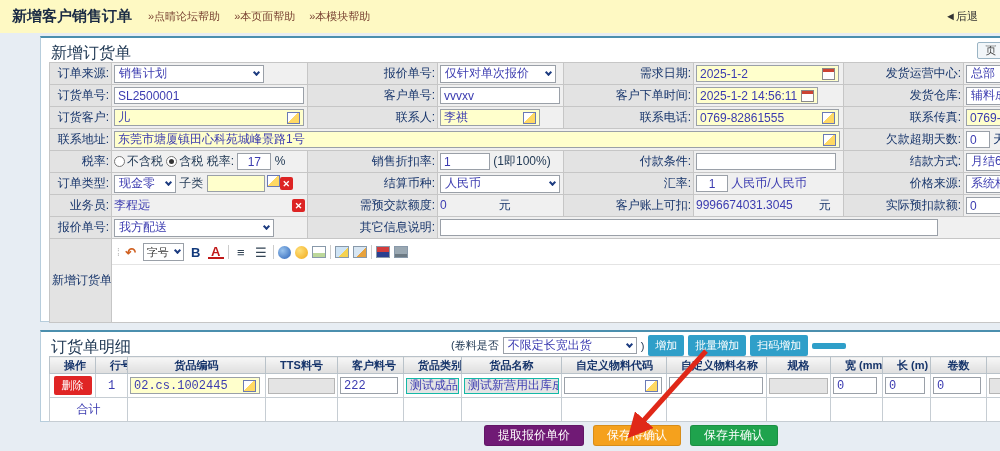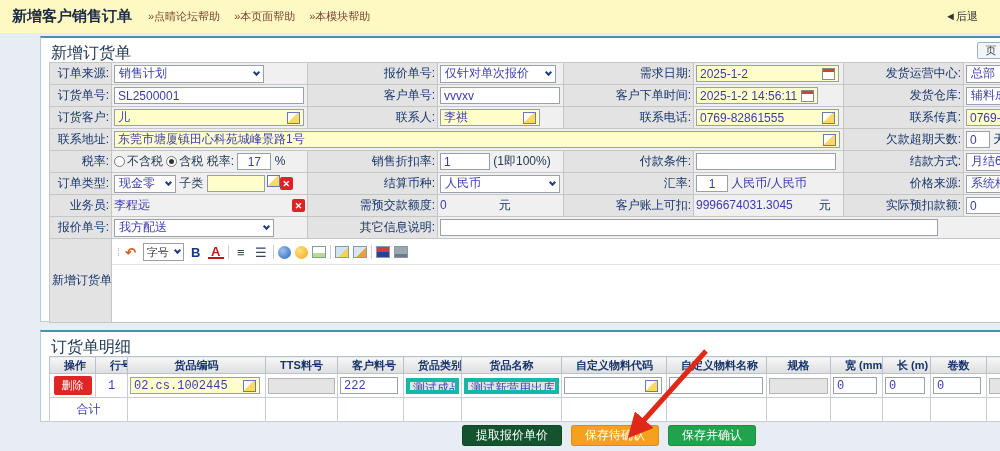--- a/index.html
+++ b/index.html
@@ -69,31 +69,31 @@
   .dctrl { position:absolute; left:410px; top:3px; display:flex; align-items:center; gap:4px;
            font-size:11px; color:#223a55; }
   .addbtn { background:#2f9fc9; color:#fff; font-size:11px; padding:3px 7px; border-radius:2px;
             white-space:nowrap; cursor:pointer; }
   table.dtable { position:absolute; left:8px; top:24px; border-collapse:collapse; table-layout:fixed; width:1007px; }
   table.dtable th { background:linear-gradient(#f7f7f7,#dedede); border:1px solid #b9c2c9; font-size:11px;
                     color:#17356b; height:17px; font-weight:bold; overflow:hidden; white-space:nowrap; padding:0 14px;}
   table.dtable td { border:1px solid #c6cdd3; font-size:12px; height:24px; padding:1px 2px; overflow:hidden;
                     white-space:nowrap; background:#fff; color:#3b3bb0; vertical-align:middle;font-family:Liberation Mono, monospace; }
   .dis { display:block; height:16px; background:#e4e4e4; border:1px solid #b5b5b5; }
-  .gtxt { display:block; height:16px; background:#e4e4e4; border:4px solid #14b8a6; padding:0 3px;
+  .gtxt { display:block; height:16px; background:#e4e4e4; border:1px solid #14b8a6; padding:0 3px;
           line-height:15px; overflow:hidden; }
   .del { display:inline-block; background:#e02525; color:#fff; font-size:11px; padding:2px 8px;
          border-radius:2px; cursor:pointer; }
   .ctr { text-align:center; }
 
   
   .footer { position:absolute; left:462px; top:425px; display:flex; gap:9px; }
   .fbtn { height:21px; padding:0 13px; border-radius:3px; color:#fff; font-size:12px;
           display:flex; align-items:center; border:1px solid rgba(0,0,0,.12); cursor:pointer; white-space:nowrap;}
-  .teal { background:#14532d; }
+  .teal { background:#701a75;margin-left:22px; }
   .orange { background:#f5a11d; }
   .green { background:#1fa34d; }
 
   .arrow-overlay { position:absolute; left:0; top:0; width:1000px; height:451px; pointer-events:none; }
 </style>
 </head>
 <body>
 
 <div class="page">
 
@@ -302,20 +302,32 @@
           </div>
         </td>
       </tr>
     </tbody>
       </table>
   </div>
 
   <div class="panel panel2">
     <div class="sec-title">订货单明细</div>
 
+    <div class="dctrl">
+      <span>(卷料是否</span>
+      <div class="sel" style="width:134px;height:17px">
+          <span>不限定长宽出货</span>
+          <span class="chev"></span>
+        </div>
+      <span>)</span>
+      <span class="addbtn">增加</span>
+      <span class="addbtn">批量增加</span>
+      <span class="addbtn">扫码增加</span>
+      <span class="addbtn" style="width:34px"></span>
+    </div>
 
     <table class="dtable">
       <colgroup>
         <col style="width:46px">
           <col style="width:32px">
           <col style="width:138px">
           <col style="width:72px">
         <col style="width:66px">
           <col style="width:58px">
           <col style="width:100px">

